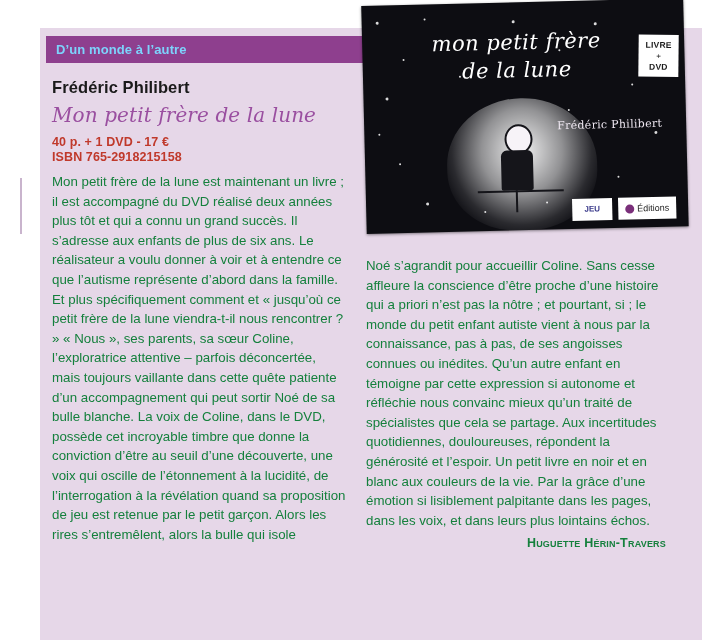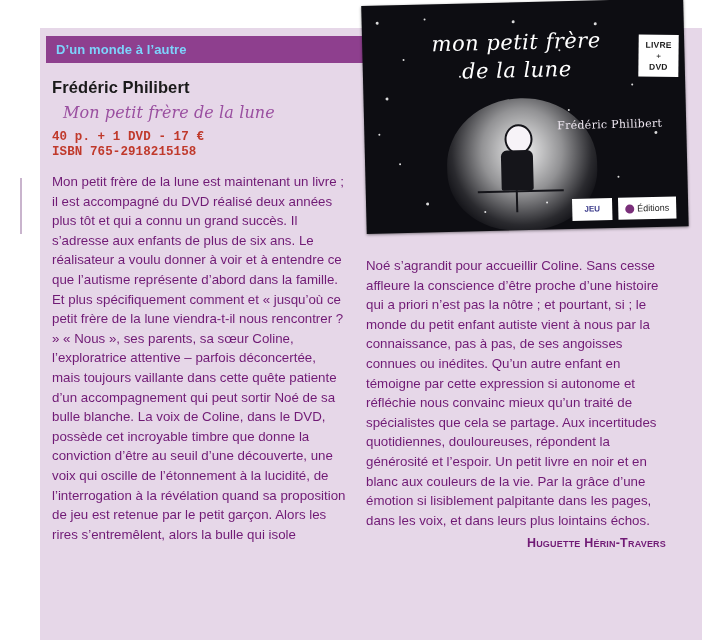--- a/index.html
+++ b/index.html
@@ -229,40 +229,39 @@
   .author-name {
     font-size: 16.5px;
     font-weight: bold;
     color: #1a1a1a;
     margin: 0 0 6px 0;
     letter-spacing: 0.1px;
   }
   .book-title {
     font-family: "DejaVu Serif", serif;
     font-style: italic;
-    font-size: 16px;
+    font-size: 20px;
     color: #9a4fa0;
-    margin: 0 0 8px 11px;
+    margin: 0 0 8px 0;
     letter-spacing: 0.1px;
   }
   .price, .isbn {
     font-size: 12.5px;
     font-weight: bold;
     color: #c0392b;
     line-height: 15px;
     letter-spacing: 0.1px;
-    font-family: Liberation Mono, monospace;
   }
 
   
   .col {
     position: absolute;
     font-size: 13.3px;
     line-height: 19.6px;
-    color: #701a75;
+    color: #15803d;
     text-align: left;
   }
   .col-left {
     left: 52px;
     top: 172px;
     width: 294px;
   }
   .col-right {
     left: 366px;
     top: 256px;

